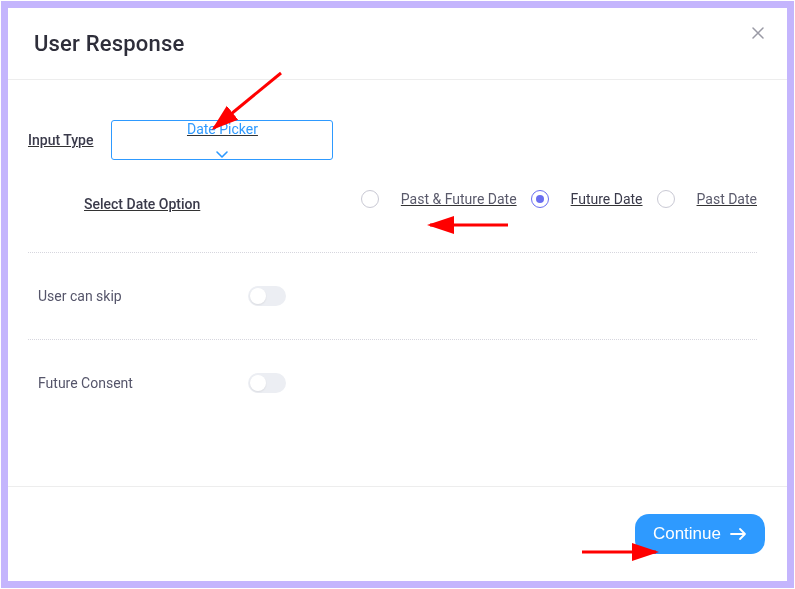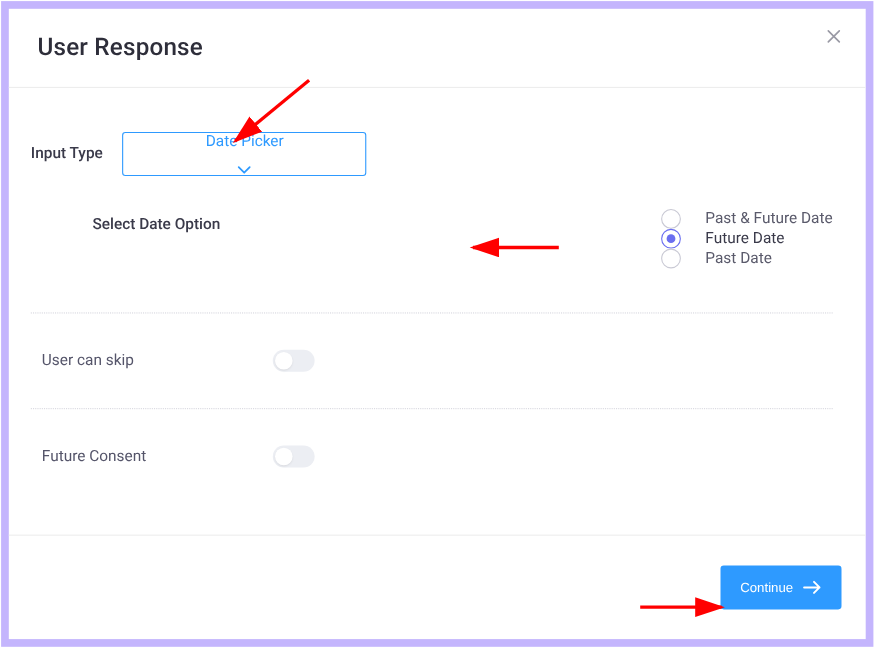--- a/index.html
+++ b/index.html
@@ -36,20 +36,21 @@
     display: flex; align-items: center; justify-content: center;
   }
   .body {
     padding: 40px 30px 0 20px;
     position: relative;
     height: 418px;
   }
   .row {
     display: flex;
     align-items: flex-start;
+    text-decoration: underline;
   }
   .label {
     font-size: 14px;
     color: #3a3a4a;
     font-weight: 500;
     white-space: nowrap;
   }
   .input-type-row { align-items: center; gap: 18px; margin-bottom: 30px; }
   .select {
     width: 222px;
@@ -61,21 +62,21 @@
     justify-content: space-between;
     padding: 0 14px;
     cursor: pointer;
     color: #2e9aff;
     font-size: 14px;
     flex-direction: column;
   }
   .chevron { display: inline-flex; }
   .date-option-row { gap: 56px; padding-left: 56px; justify-content: space-between; }
   .date-option-label { margin-top: 6px; }
-  .radio-group { display: flex; flex-direction: column; }
+  .radio-group { display: flex; gap: 14px; }
   .radio-item {
     display: flex;
     align-items: center;
     gap: 22px;
     cursor: pointer;
   }
   .radio {
     width: 18px; height: 18px;
     border: 1px solid #c9c9d4;
     border-radius: 50%;
@@ -131,22 +132,22 @@
     align-items: center;
     justify-content: flex-end;
     padding-right: 22px;
   }
   .btn-primary {
     background: #2e9aff;
     color: #fff;
     border: none;
     height: 40px;
     padding: 0 18px;
-    border-radius: 3px;
-    font-size: 12px;
+    border-radius: 14px;
+    font-size: 17px;
     display: flex;
     align-items: center;
     gap: 10px;
     cursor: pointer;
   }
   
   .arrow { position: absolute; pointer-events:none; }
   svg { overflow: visible; }
 </style>
 </head>

